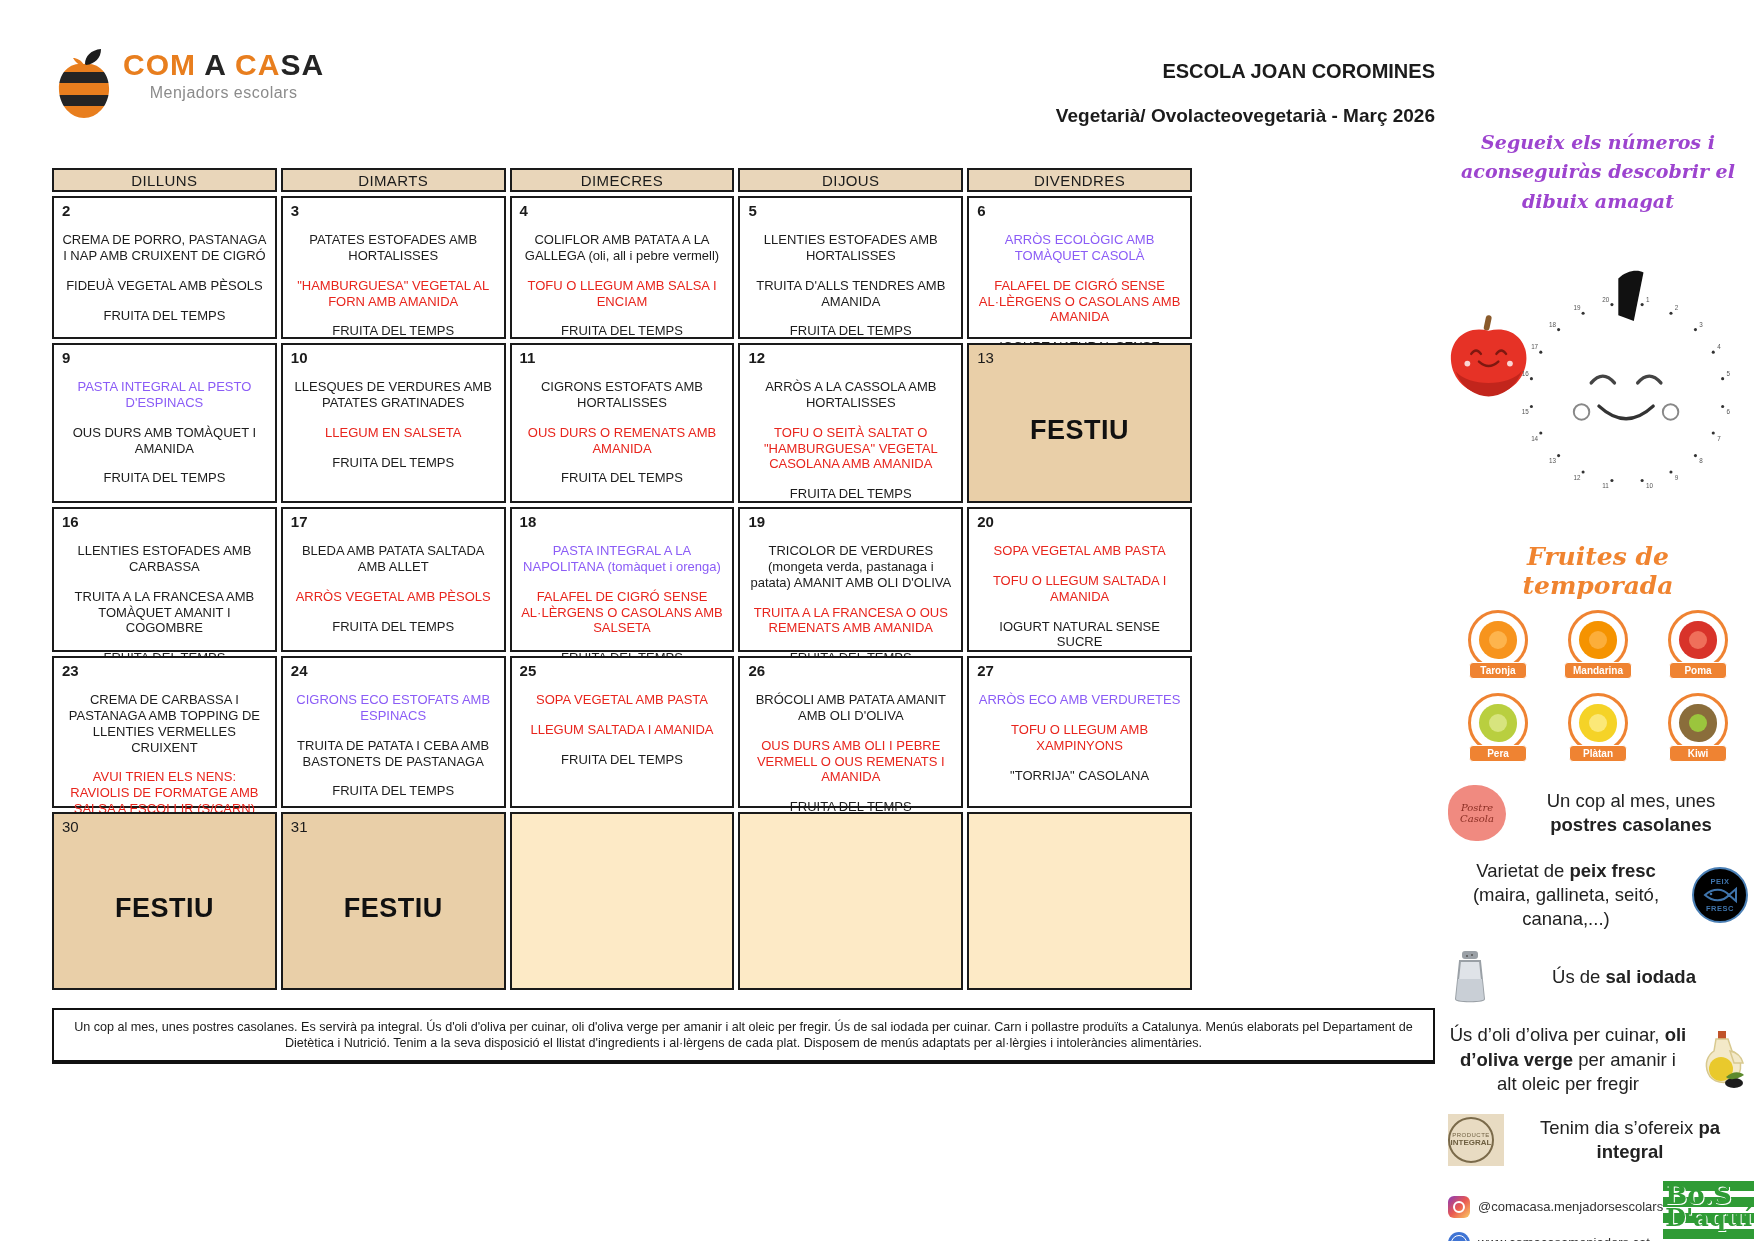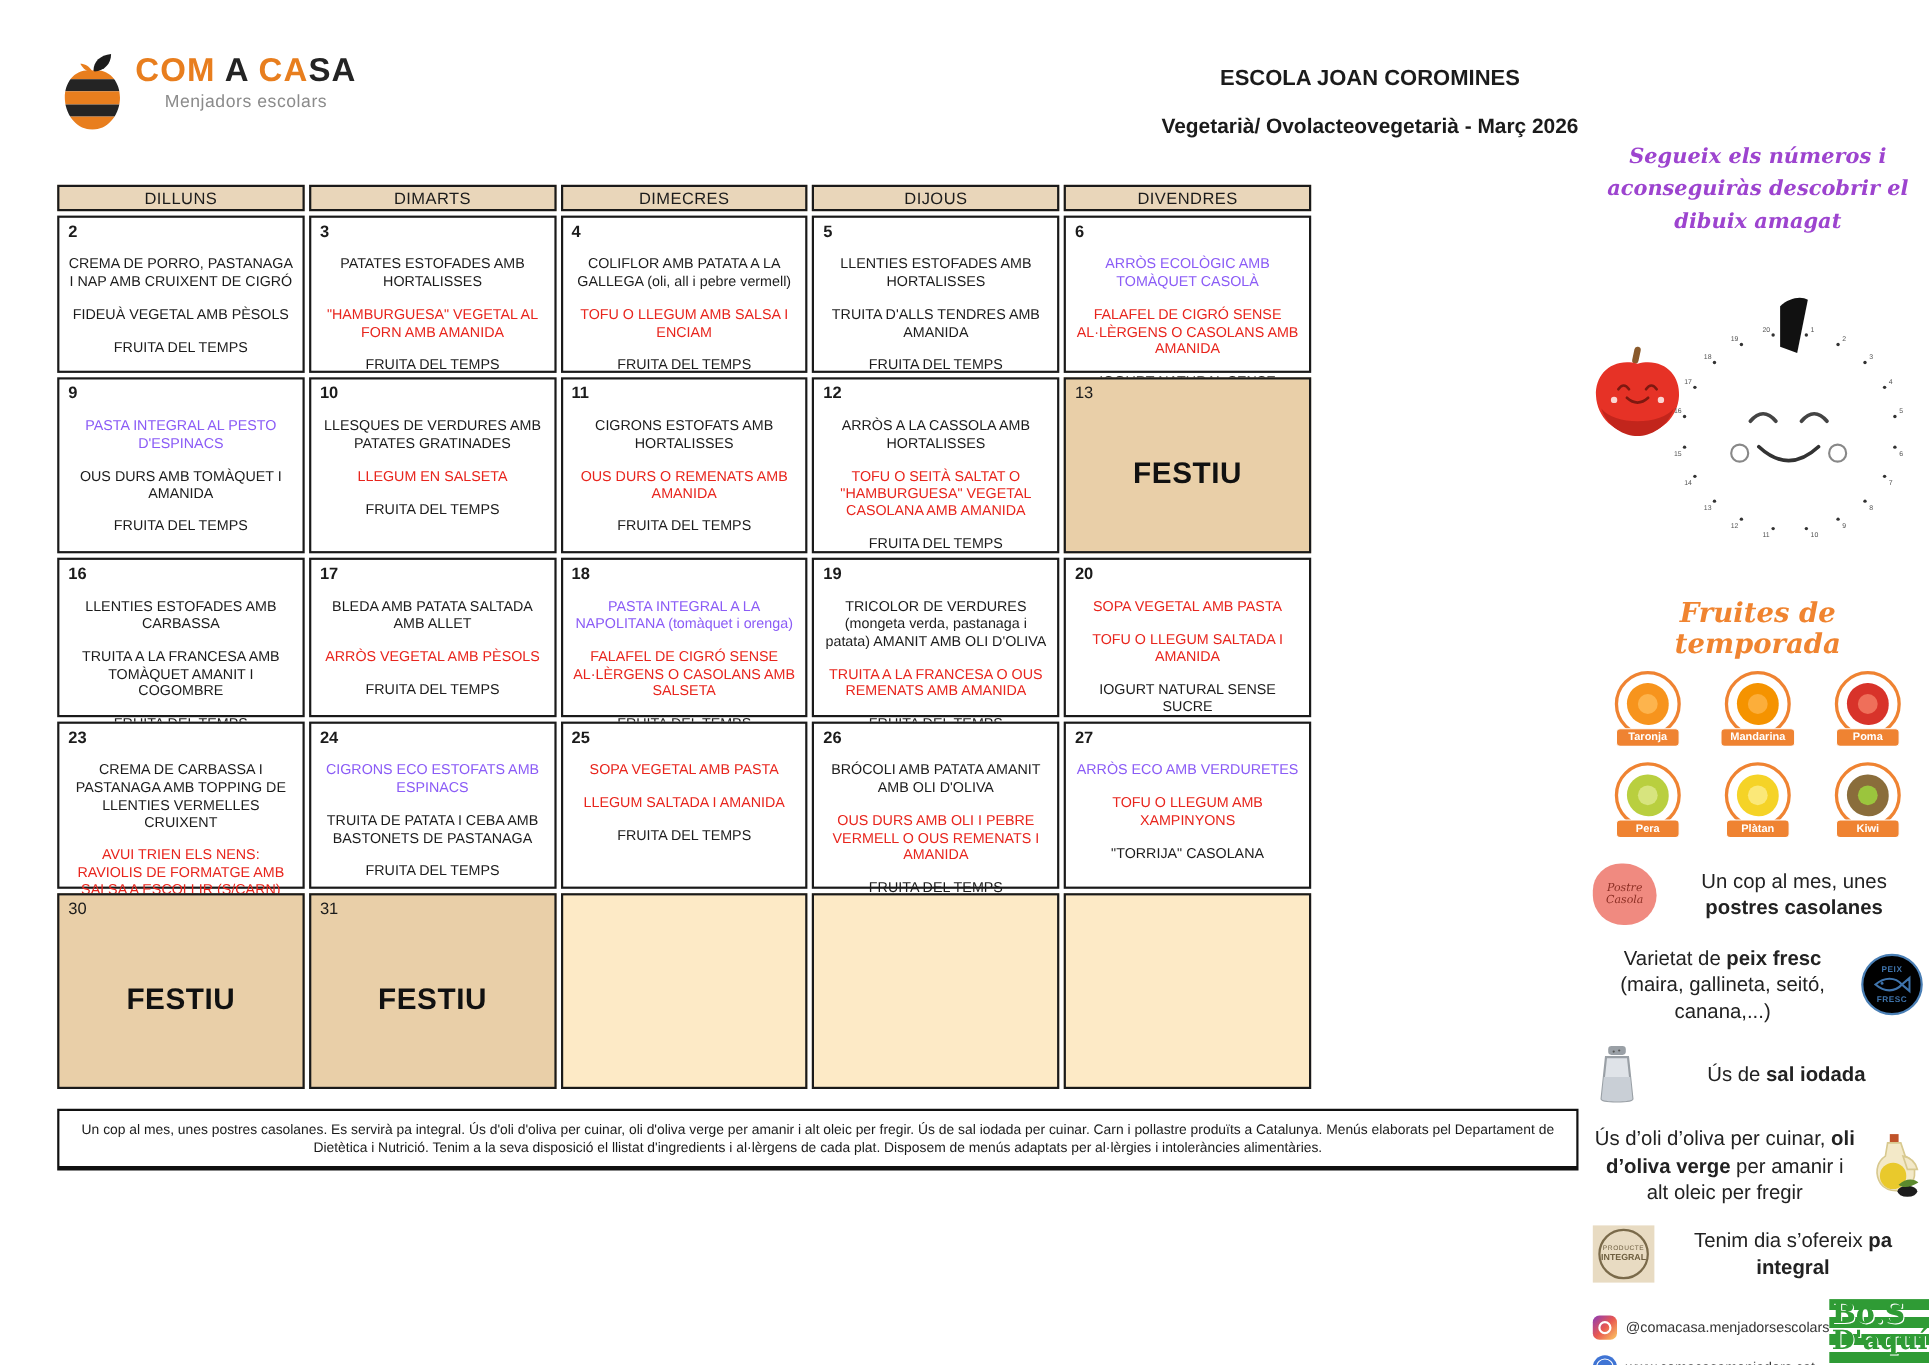--- a/index.html
+++ b/index.html
@@ -8,21 +8,21 @@
 
   
   .brand { position:absolute; left:55px; top:48px; display:flex; align-items:flex-start; gap:10px; }
   .brand-text { display:flex; flex-direction:column; align-items:center; }
   .brand-name { font-size:30px; font-weight:bold; letter-spacing:1px; white-space:nowrap; }
   .brand-name .org { color:#e87e1e; }
   .brand-name .blk { color:#242424; }
   .brand-sub { font-size:16px; color:#8b8b8b; margin-top:2px; letter-spacing:0.5px; }
 
   
-  .titles { position:absolute; right:319px; top:60px; text-align:center;margin-left:32px; }
+  .titles { position:absolute; right:319px; top:60px; text-align:right;margin-left:32px; }
   .title-school { font-size:20px; font-weight:bold; }
   .title-menu   { font-size:19px; font-weight:bold; margin-top:22px; }
 
   
   .calendar { position:absolute; left:52px; top:168px; width:1140px;
               display:grid; grid-template-columns:repeat(5,1fr);
               grid-template-rows:24px 143px 160px 145px 152px 178px; gap:4px; }
   .cal-head { background:#e9d6ba; border:2px solid #1a1a1a; display:flex; align-items:center; justify-content:center;
               font-size:15px; letter-spacing:0.4px; }
   .cell { background:#fff; border:2px solid #1a1a1a; padding:4px 8px 6px; position:relative; display:flex; flex-direction:column; }
@@ -60,21 +60,21 @@
   .note { display:flex; align-items:center; gap:8px; margin:9px 0; }
   .note-text { flex:1; text-align:center; font-size:18.5px; line-height:1.3; color:#222; }
   .note-text b { font-weight:bold; }
   .badge-postres { width:58px; height:56px; background:#f08a80; border-radius:46% 54% 50% 50%; flex:0 0 auto;
                    display:flex; align-items:center; justify-content:center; text-align:center;
                    font-family:"DejaVu Serif", serif; font-style:italic; font-size:10px; color:#8c2f24; line-height:1.1; }
   .badge-fish { width:56px; height:56px; border-radius:50%; border:2px solid #4a7fb5; flex:0 0 auto; background:#000000;
                 display:flex; flex-direction:column; align-items:center; justify-content:center; color:#3f74ac; }
   .badge-fish .ftxt { font-size:7.5px; font-weight:bold; letter-spacing:0.5px; }
   .badge-integral { width:56px; height:52px; background:#e8dbc2; flex:0 0 auto;
-                    display:flex; align-items:center; justify-content:center; }
+                    display:flex; align-items:center; }
   .badge-integral .ring { width:46px; height:46px; border:2px solid #7a6a4a; border-radius:50%;
                           display:flex; flex-direction:column; align-items:center; justify-content:center;
                           color:#6e5f40; }
   .badge-integral .r1 { font-size:6px; letter-spacing:0.5px; }
   .badge-integral .r2 { font-size:8px; font-weight:bold; }
   .icon-svg { flex:0 0 auto; }
 
   .social { display:grid; grid-template-columns:1fr 96px; align-items:center; margin-top:6px; }
   .social-rows { display:flex; flex-direction:column; gap:14px; }
   .social-row { display:flex; align-items:center; gap:8px; }

